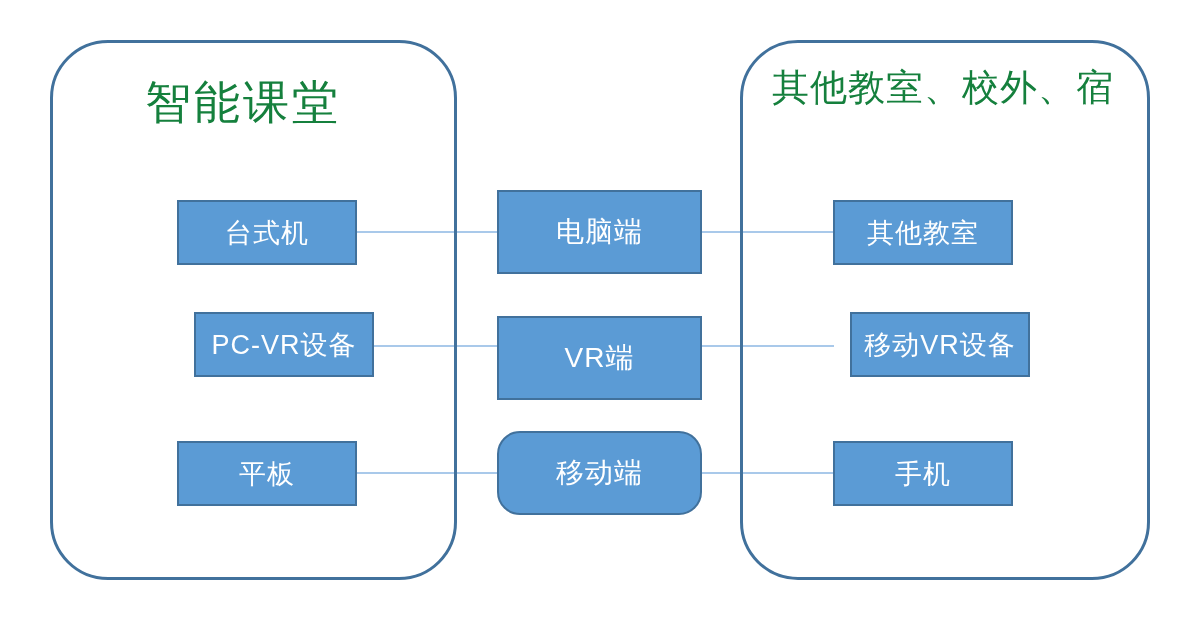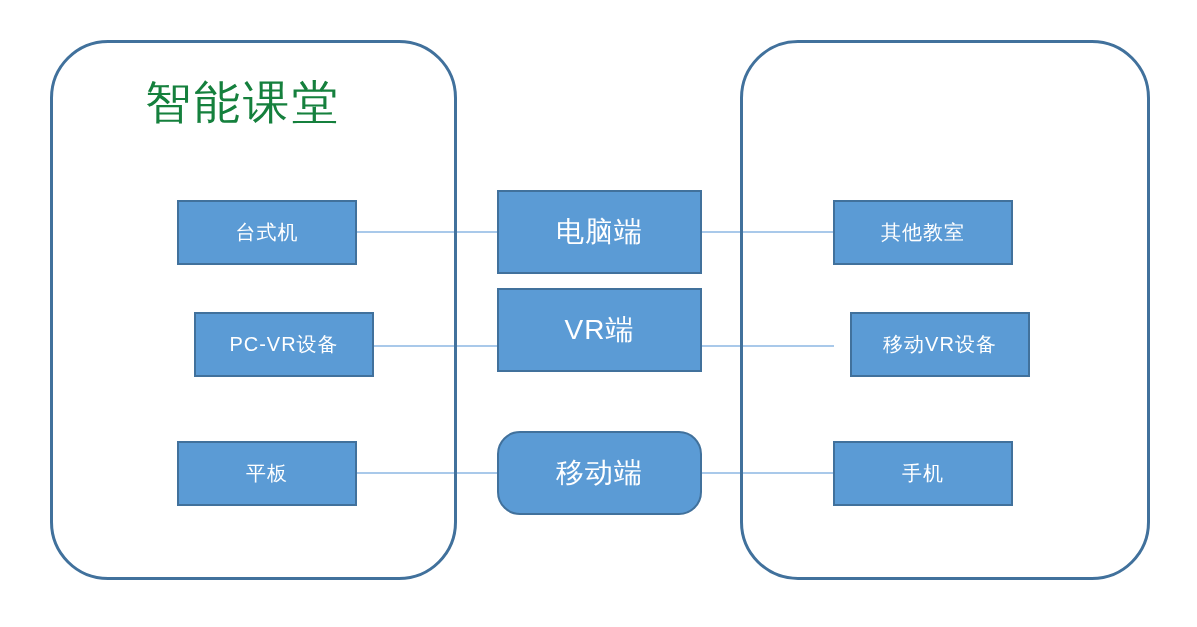--- a/index.html
+++ b/index.html
@@ -50,37 +50,37 @@
 
   .node {
     position: absolute;
     box-sizing: border-box;
     background: #5B9BD5;
     border: 2px solid #41719C;
     color: #FFFFFF;
     display: flex;
     align-items: center;
     justify-content: center;
-    font-size: 20px;
+    font-size: 27px;
     letter-spacing: 1px;
     z-index: 3;
     white-space: nowrap;
   }
   .node-side   { width: 180px; height: 65px; }
   .node-middle { width: 205px; height: 84px; font-size: 28px; }
 
   .col-left   { left: 177px; }
   .col-middle { left: 497px; }
   .col-right  { left: 833px; }
 
   .row1-side   { top: 200px; }
   .row2-side   { top: 312px; margin-left: 17px; }
   .row3-side   { top: 441px; }
   .row1-middle { top: 190px; }
-  .row2-middle { top: 288px; }
+  .row2-middle { top: 316px; }
   .row3-middle { top: 431px; border-radius: 23px; }
 
   .connector {
     position: absolute;
     height: 2px;
     background: #A9C9EA;
     z-index: 1;
   }
   .conn-left  { left: 356px; width: 142px; }
   .conn-right { left: 701px; width: 133px; }
@@ -99,20 +99,21 @@
   <div class="connector conn-right conn-row2"></div>
   <div class="connector conn-left  conn-row3"></div>
   <div class="connector conn-right conn-row3"></div>
 
   <div class="container-shape container-left"></div>
   <div class="container-shape container-right"></div>
 
   <div class="container-title title-left">智能课堂</div>
 
   <div class="container-title title-right">
+    <div class="line">其他教室、校外、宿</div>
   </div>
 
   <div class="node node-side col-left row1-side">台式机</div>
   <div class="node node-side col-left row2-side">PC-VR设备</div>
   <div class="node node-side col-left row3-side">平板</div>
 
   <div class="node node-middle col-middle row1-middle">电脑端</div>
   <div class="node node-middle col-middle row2-middle">VR端</div>
   <div class="node node-middle col-middle row3-middle">移动端</div>
 

